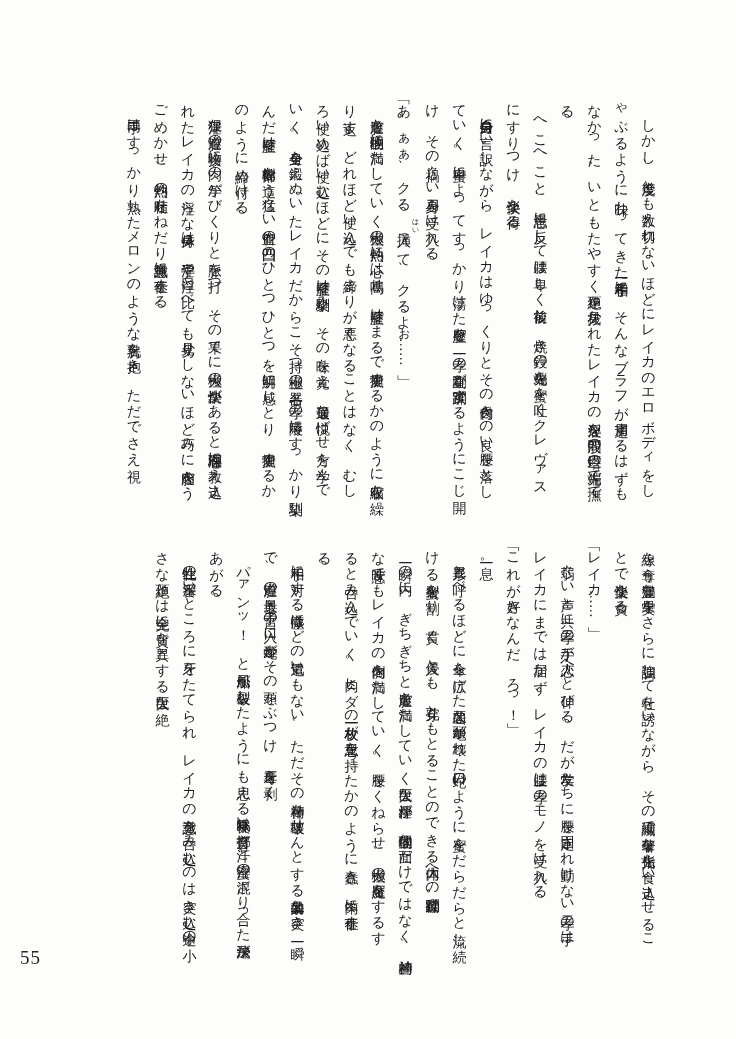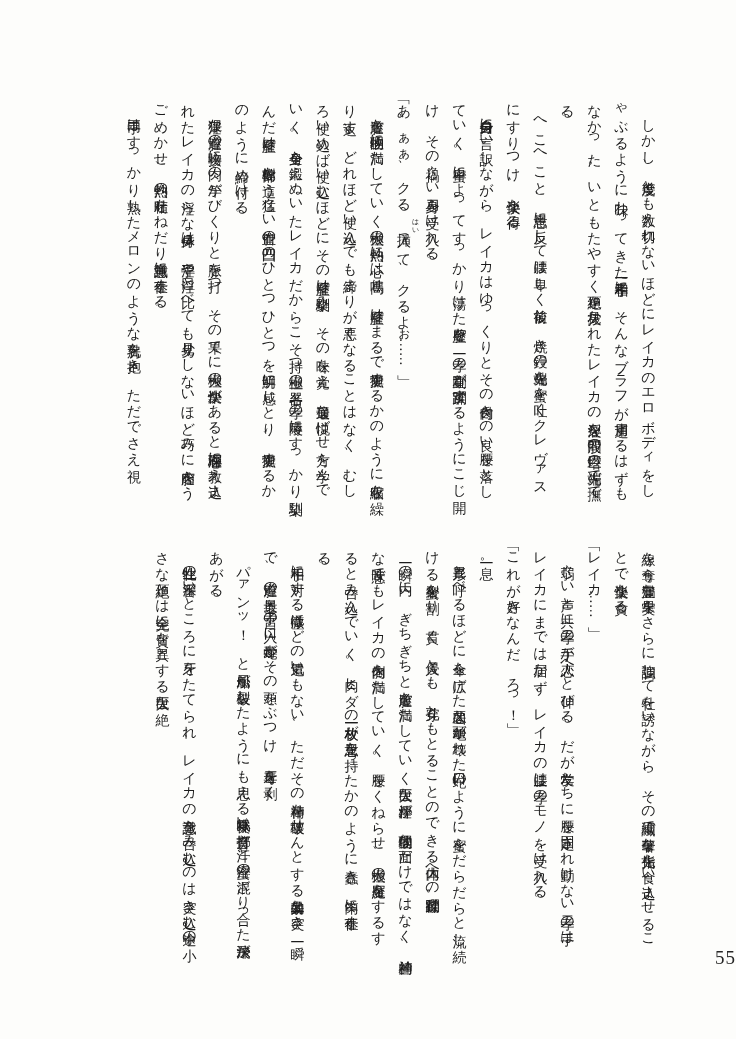--- a/index.html
+++ b/index.html
@@ -43,21 +43,21 @@
   ruby { ruby-align: center; }
   rt {
     font-size: 7px;
     letter-spacing: 0;
   }
   .page-number {
     position: absolute;
     top: 947px;
     left: 0;
     width: 100%;
-    text-align: right;
+    text-align: left;
     font-size: 19px;
     letter-spacing: 1px;
     color: #262626;
     padding-left: 20px;
   }
 </style>
 </head>
 <body>
 
 <div class="page">

